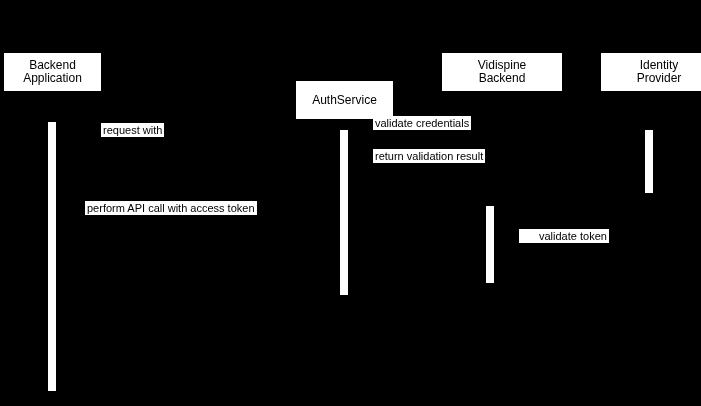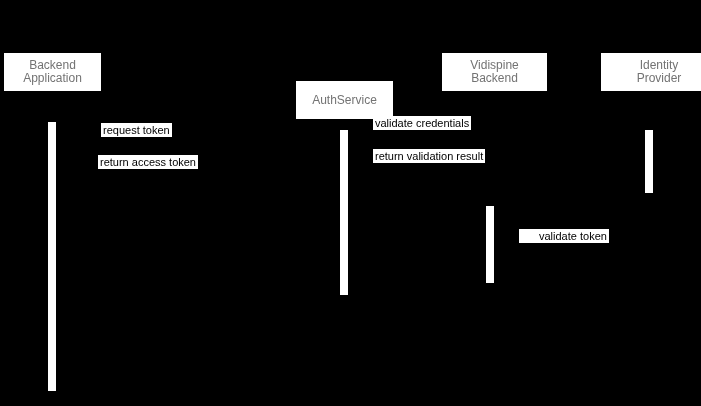--- a/index.html
+++ b/index.html
@@ -11,21 +11,21 @@
     position: relative;
     width: 701px;
     height: 406px;
     background: #000000;
     overflow: hidden;
     font-family: "Liberation Sans", sans-serif;
   }
   .lifeline-box {
     position: absolute;
     background: #ffffff;
-    color: #737373;
+    color: #000000;
     border: 1px solid #ffffff;
     box-sizing: border-box;
     display: flex;
     align-items: center;
     justify-content: center;
     text-align: center;
     font-size: 12px;
     line-height: 13px;
     font-family: "Liberation Sans", sans-serif;
   }
@@ -68,31 +68,31 @@
   </div>
 
   <div class="lifeline-stem" style="left:343px; top:91px; width:2px; height:315px;"></div>
   <div class="activation" style="left:340px; top:130px; width:8px; height:165px;"></div>
   <div class="lifeline-box" style="left:296px; top:53px; width:97px; height:38px;margin-top:28px;">
     <span>AuthService</span>
   </div>
 
   <div class="lifeline-stem" style="left:489px; top:91px; width:2px; height:315px;"></div>
   <div class="activation" style="left:486px; top:206px; width:8px; height:77px;"></div>
-  <div class="lifeline-box" style="left:442px; top:53px; width:105px; height:38px;">
+  <div class="lifeline-box" style="left:442px; top:53px; width:120px; height:38px;">
     <span>Vidispine
 Backend</span>
   </div>
 
   <div class="lifeline-stem" style="left:648px; top:91px; width:2px; height:315px;"></div>
   <div class="activation" style="left:645px; top:130px; width:8px; height:63px;"></div>
   <div class="lifeline-box" style="left:601px; top:53px; width:116px; height:38px;">
     <span>Identity
 Provider</span>
   </div>
 
-  <div class="msg-label" style="left:101px; top:123px;">request token</div>
+  <div class="msg-label" style="left:101px; top:123px;">request with</div>
   <div class="msg-label" style="left:373px; top:116px;">validate credentials</div>
   <div class="msg-label" style="left:373px; top:149px;">return validation result</div>
-  <div class="msg-label" style="left:98px; top:155px;">return access token</div>
+  <div class="msg-label" style="left:85px; top:201px;">perform API call with access token</div>
   <div class="msg-label" style="left:519px; top:229px;padding-left:20px;">validate token</div>
 
 </div>
 
 </body></html>

